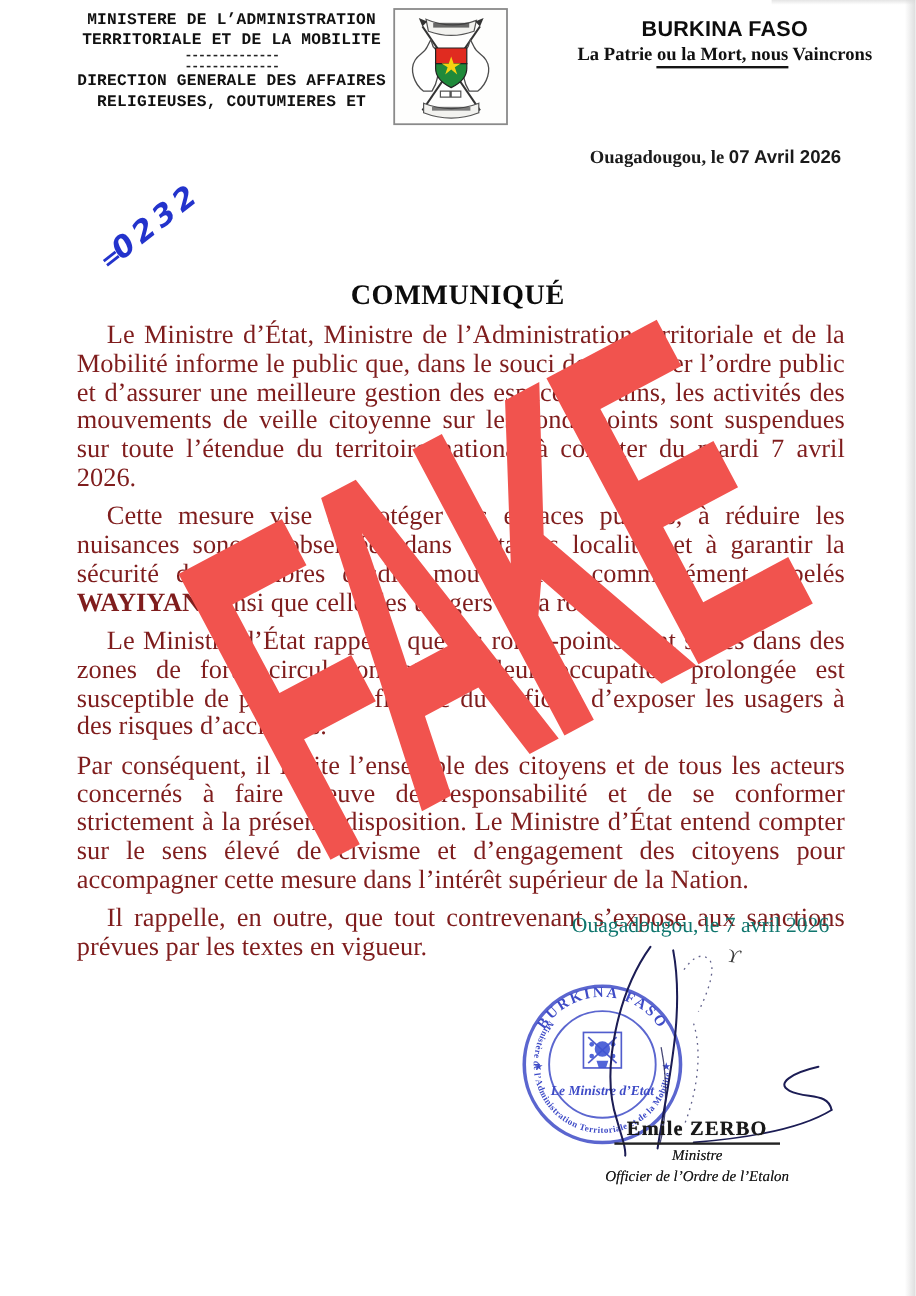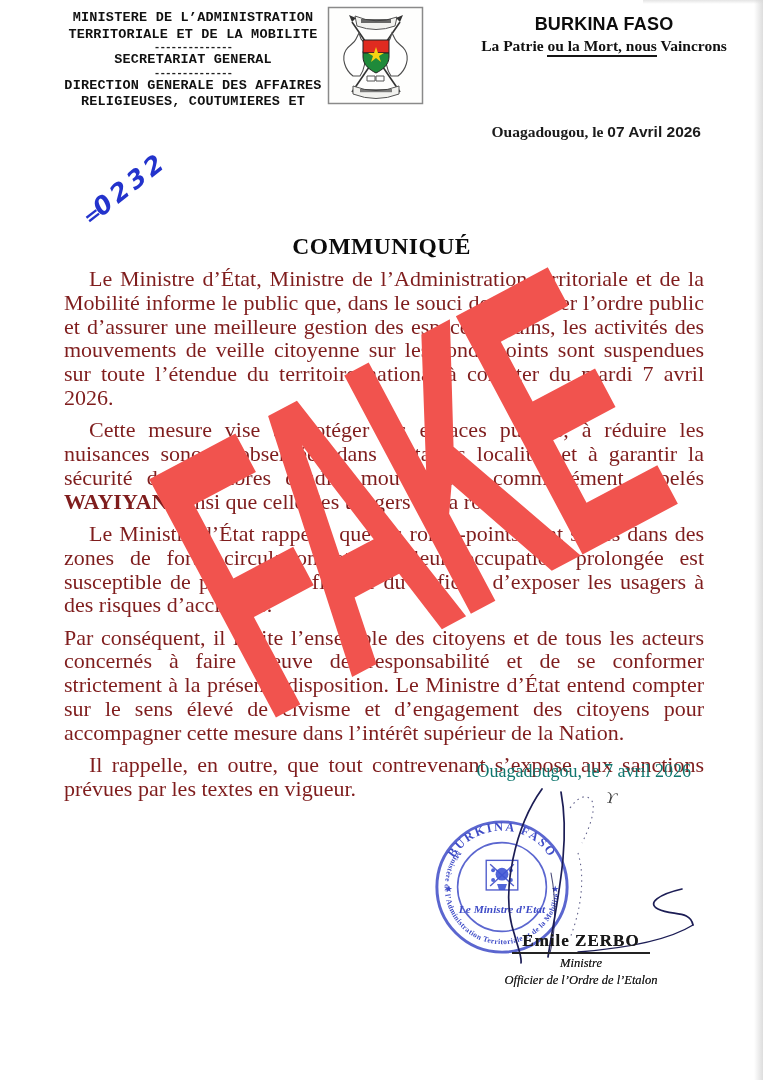--- a/index.html
+++ b/index.html
@@ -68,21 +68,20 @@
 
 <div class="page">
 
   <div class="edge-right"></div>
   <div class="edge-top"></div>
 
   <div class="hdr-left">
     <div>MINISTERE DE L’ADMINISTRATION</div>
     <div>TERRITORIALE ET DE LA MOBILITE</div>
     <div class="hdr-sep">--------------</div>
-    <div>SECRETARIAT GENERAL</div>
     <div class="hdr-sep">--------------</div>
     <div>DIRECTION GENERALE DES AFFAIRES</div>
     <div>RELIGIEUSES, COUTUMIERES ET</div>
   </div>
 
   <div class="coa-box">
     <svg width="97" height="99" viewBox="0 0 97 99">
       <rect x="1.5" y="1.5" width="94" height="96" fill="#fefefd" stroke="#8a8a8a" stroke-width="1.5"></rect>
 
       <path d="M28,10 q21,9 42,1 l-2,9 q-19,7 -38,0 z" fill="#f2f2ef" stroke="#555" stroke-width="1"></path>

